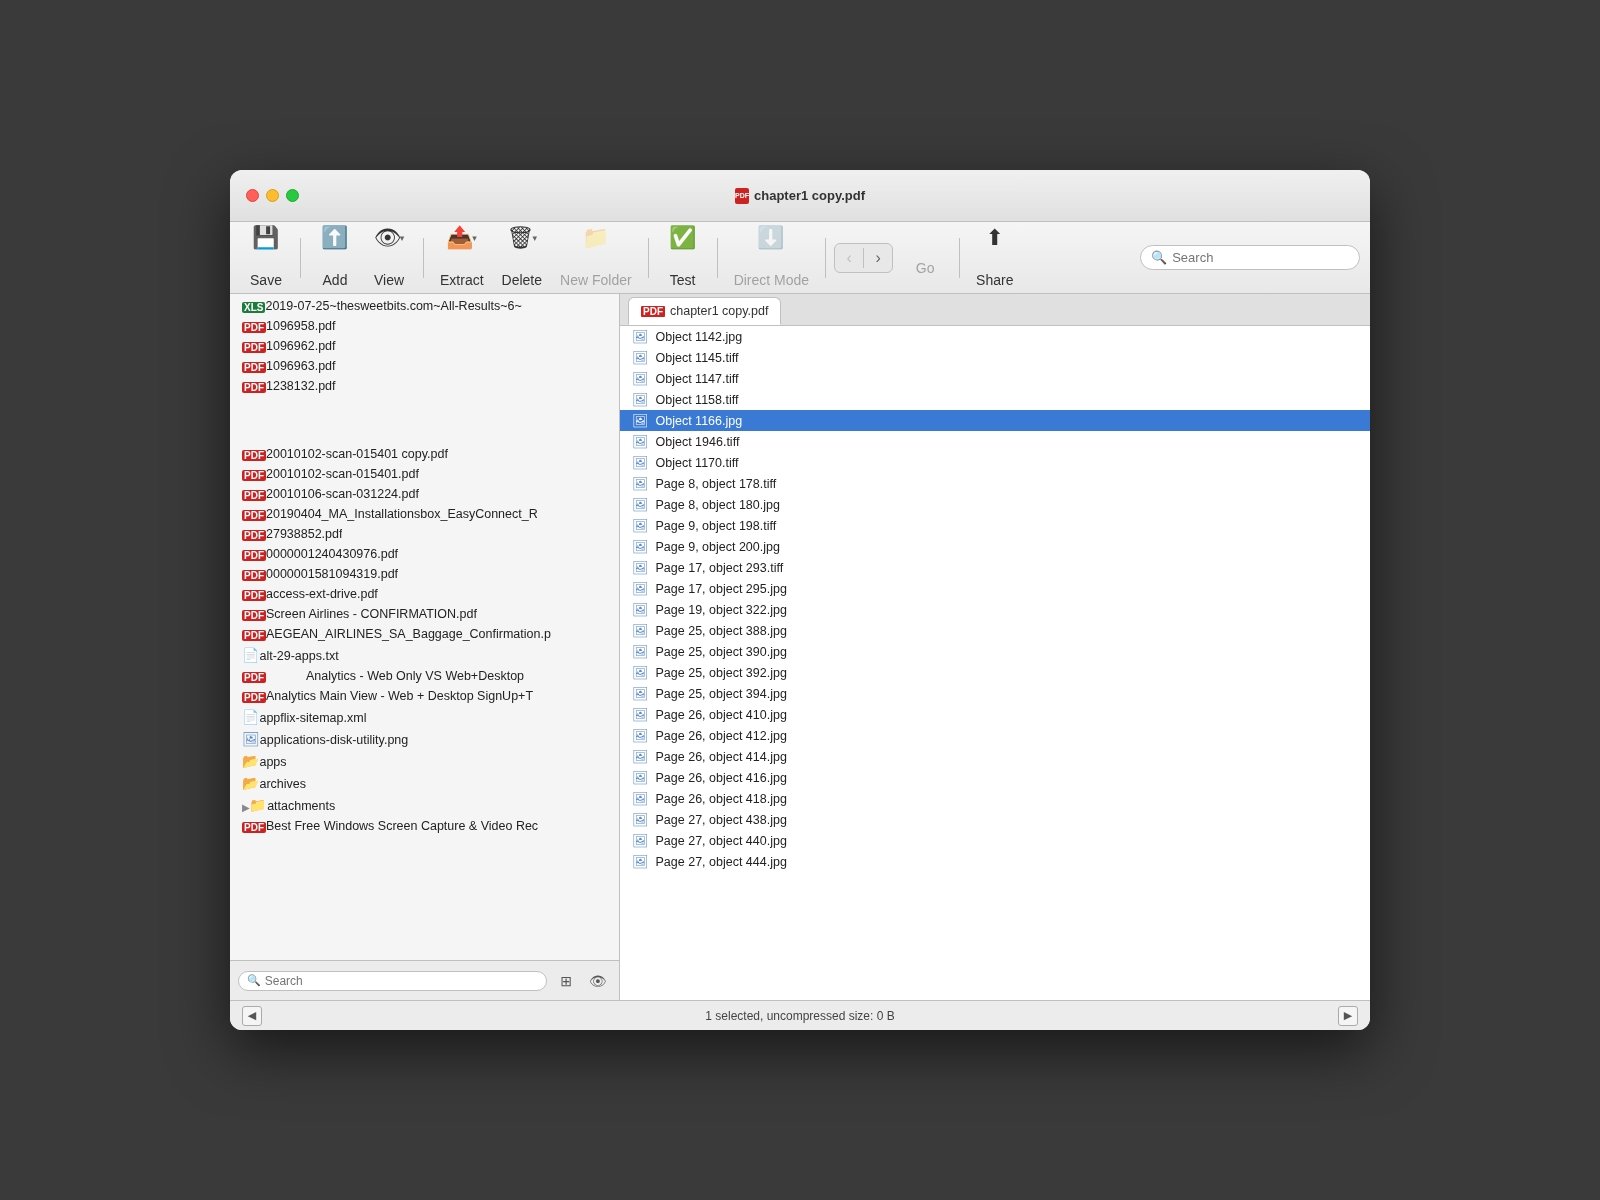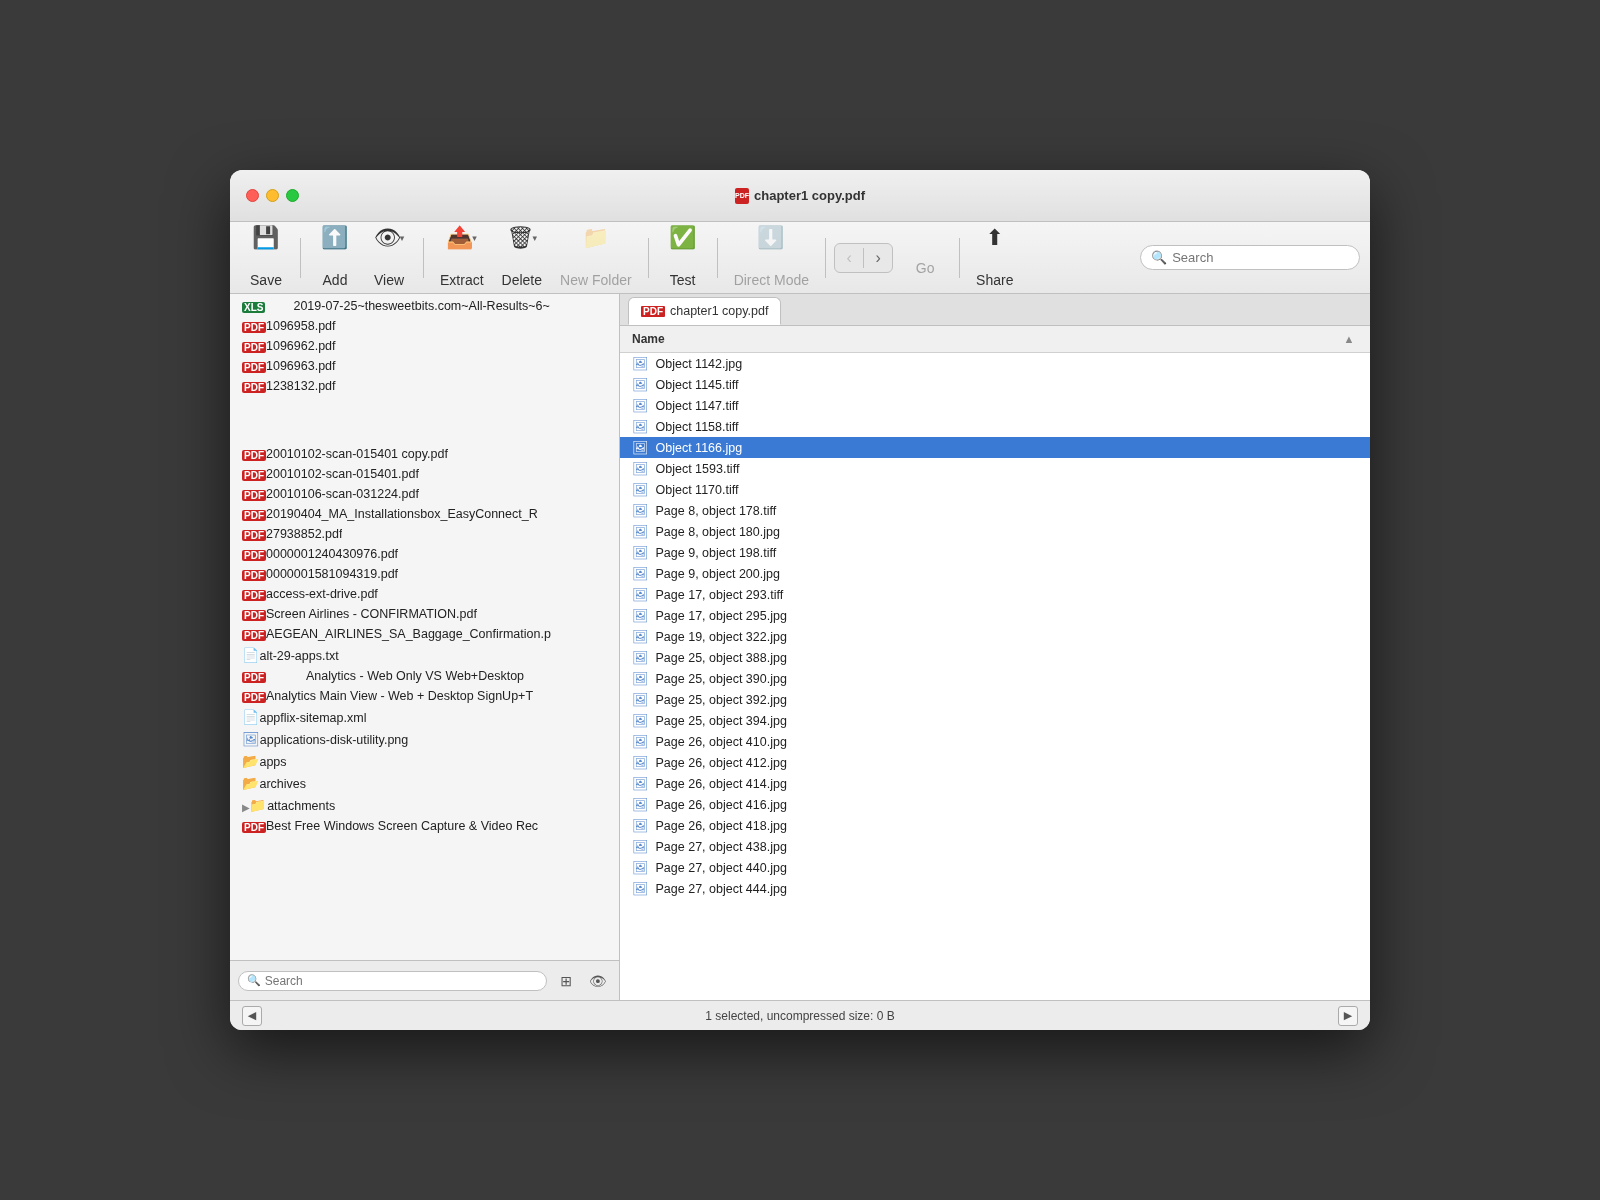--- a/index.html
+++ b/index.html
@@ -449,21 +449,21 @@
     </div>
   </div>
 
   <div class="content-area">
 
     <div class="left-panel">
       <div class="left-panel-list" id="left-list">
 
       <div class="file-item">
             <span style="font-size:10px;background:#1b7c3c;color:white;border-radius:2px;padding:0 2px;font-weight:bold;flex-shrink:0;">XLS</span>
-            <span style="overflow:hidden;text-overflow:ellipsis;margin-left:28px;">2019-07-25~thesweetbits.com~All-Results~6~</span>
+            <span style="overflow:hidden;text-overflow:ellipsis;">2019-07-25~thesweetbits.com~All-Results~6~</span>
           </div>
           <div class="file-item">
             <span style="font-size:10px;background:#cc2222;color:white;border-radius:2px;padding:0 2px;font-weight:bold;flex-shrink:0;">PDF</span>
             <span style="overflow:hidden;text-overflow:ellipsis;">1096958.pdf</span>
           </div>
           <div class="file-item">
             <span style="font-size:10px;background:#cc2222;color:white;border-radius:2px;padding:0 2px;font-weight:bold;flex-shrink:0;">PDF</span>
             <span style="overflow:hidden;text-overflow:ellipsis;">1096962.pdf</span>
           </div>
           <div class="file-item">
@@ -564,24 +564,20 @@
 
     <div class="right-panel">
 
       <div class="tab-bar">
         <div class="tab active">
           <span class="tab-icon-pdf">PDF</span>
           <span>chapter1 copy.pdf</span>
         </div>
       </div>
 
-      <div class="col-header">
-        <span class="col-header-name">Name</span>
-        <span class="scroll-btn">▲</span>
-      </div>
 
       <div class="right-list" id="right-list">
 
       <div class="right-item">
             <span class="right-item-icon">🖼</span>
             <span>Object 1142.jpg</span>
           </div>
           <div class="right-item">
             <span class="right-item-icon">🖼</span>
             <span>Object 1145.tiff</span>
@@ -593,21 +589,21 @@
           <div class="right-item">
             <span class="right-item-icon">🖼</span>
             <span>Object 1158.tiff</span>
           </div>
           <div class="right-item selected">
             <span class="right-item-icon">🖼</span>
             <span>Object 1166.jpg</span>
           </div>
           <div class="right-item">
             <span class="right-item-icon">🖼</span>
-            <span>Object 1593.tiff</span>
+            <span>Object 1946.tiff</span>
           </div>
           <div class="right-item">
             <span class="right-item-icon">🖼</span>
             <span>Object 1170.tiff</span>
           </div>
           <div class="right-item">
             <span class="right-item-icon">🖼</span>
             <span>Page 8, object 178.tiff</span>
           </div>
           <div class="right-item">

